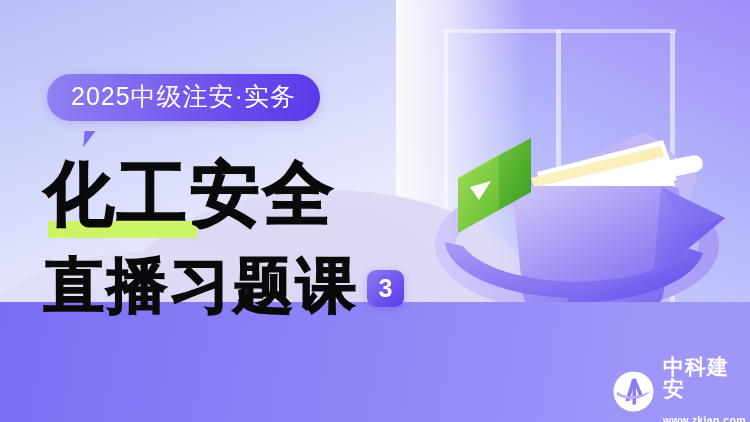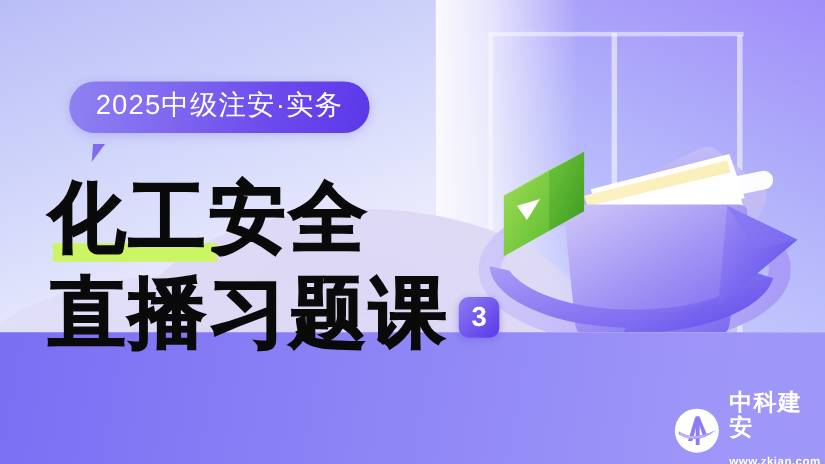--- a/index.html
+++ b/index.html
@@ -46,21 +46,21 @@
     position:absolute;left:-170px;top:-110px;width:1120px;height:340px;border-radius:50%;
     background:linear-gradient(100deg,#ddd9f6 0%,#e4e1f8 40%,#eceafb 75%,#f1effc 100%);
   }
   .band-main{
     position:absolute;left:-170px;top:-88px;width:1120px;height:340px;border-radius:50%;
     background:linear-gradient(100deg,#7569f2 0%,#7b70f3 18%,#8d84f6 45%,#9d95f8 70%,#a49df8 100%);
   }
 
   
   .pill{
-    position:absolute;left:63px;top:74px;
+    position:absolute;left:47px;top:74px;
     padding:8px 24px 10px 24px;
     border-radius:26px;
     background:linear-gradient(100deg,#8f82f2 0%,#7f67ef 35%,#6a4aec 68%,#5b38e8 100%);
     color:#fff;font-size:25px;font-weight:400;letter-spacing:1px;
     line-height:1.15;white-space:nowrap;
     box-shadow:0 2px 10px rgba(98,70,230,.22);
   }
   .pill-tail{
     position:absolute;left:84px;top:131px;width:0;height:0;
     border-left:11px solid #7f6bef;
@@ -70,29 +70,29 @@
     transform:skewX(-4deg);
   }
 
   
   .hl{
     position:absolute;left:48px;top:221px;width:149px;height:17px;
     background:#ccf566;
   }
   .title{
     position:absolute;left:44px;top:154px;
-    font-family:Liberation Serif, serif;
+    font-family:Liberation Mono, monospace;
     font-weight:bold;font-size:70px;line-height:92px;
     color:#0a0a0a;letter-spacing:3px;white-space:nowrap;
     -webkit-text-stroke:1.6px #0a0a0a;
   }
   .line2-wrap{position:absolute;left:44px;top:246px;display:flex;align-items:center;}
   .title2{
     font-family:"Liberation Serif","DejaVu Serif",serif;
-    font-weight:bold;font-size:70px;line-height:80px;
+    font-weight:bold;font-size:60px;line-height:80px;
     color:#0a0a0a;letter-spacing:3px;white-space:nowrap;
     -webkit-text-stroke:1.6px #0a0a0a;
   }
   .num-badge{
     margin-left:8px;margin-top:4px;
     width:37px;height:37px;border-radius:9px;
     background:linear-gradient(135deg,#8a7df3 0%,#6e52ee 60%,#5b3ae9 100%);
     color:#fff;font-size:25px;font-weight:bold;
     display:flex;align-items:center;justify-content:center;
     font-family:"Liberation Sans",sans-serif;

